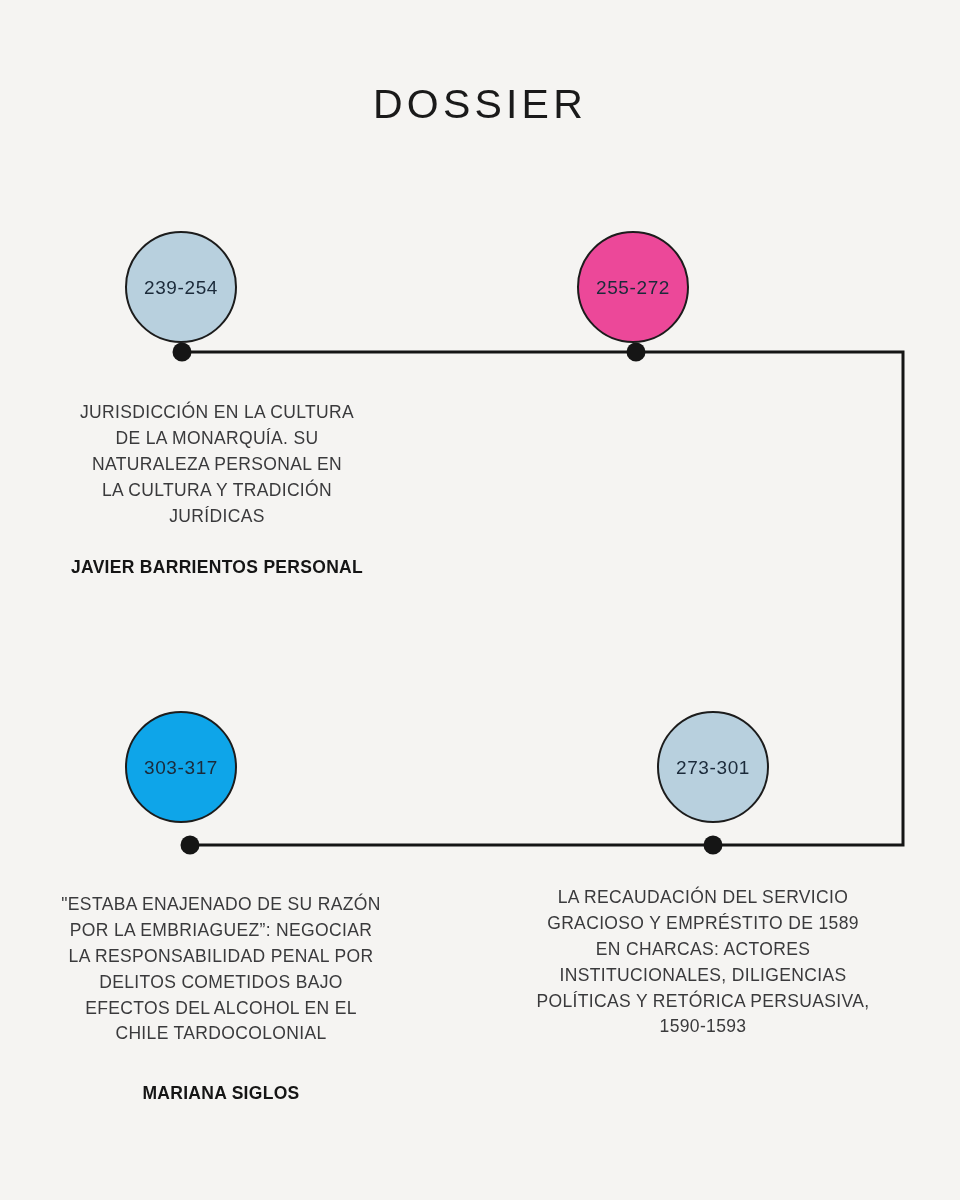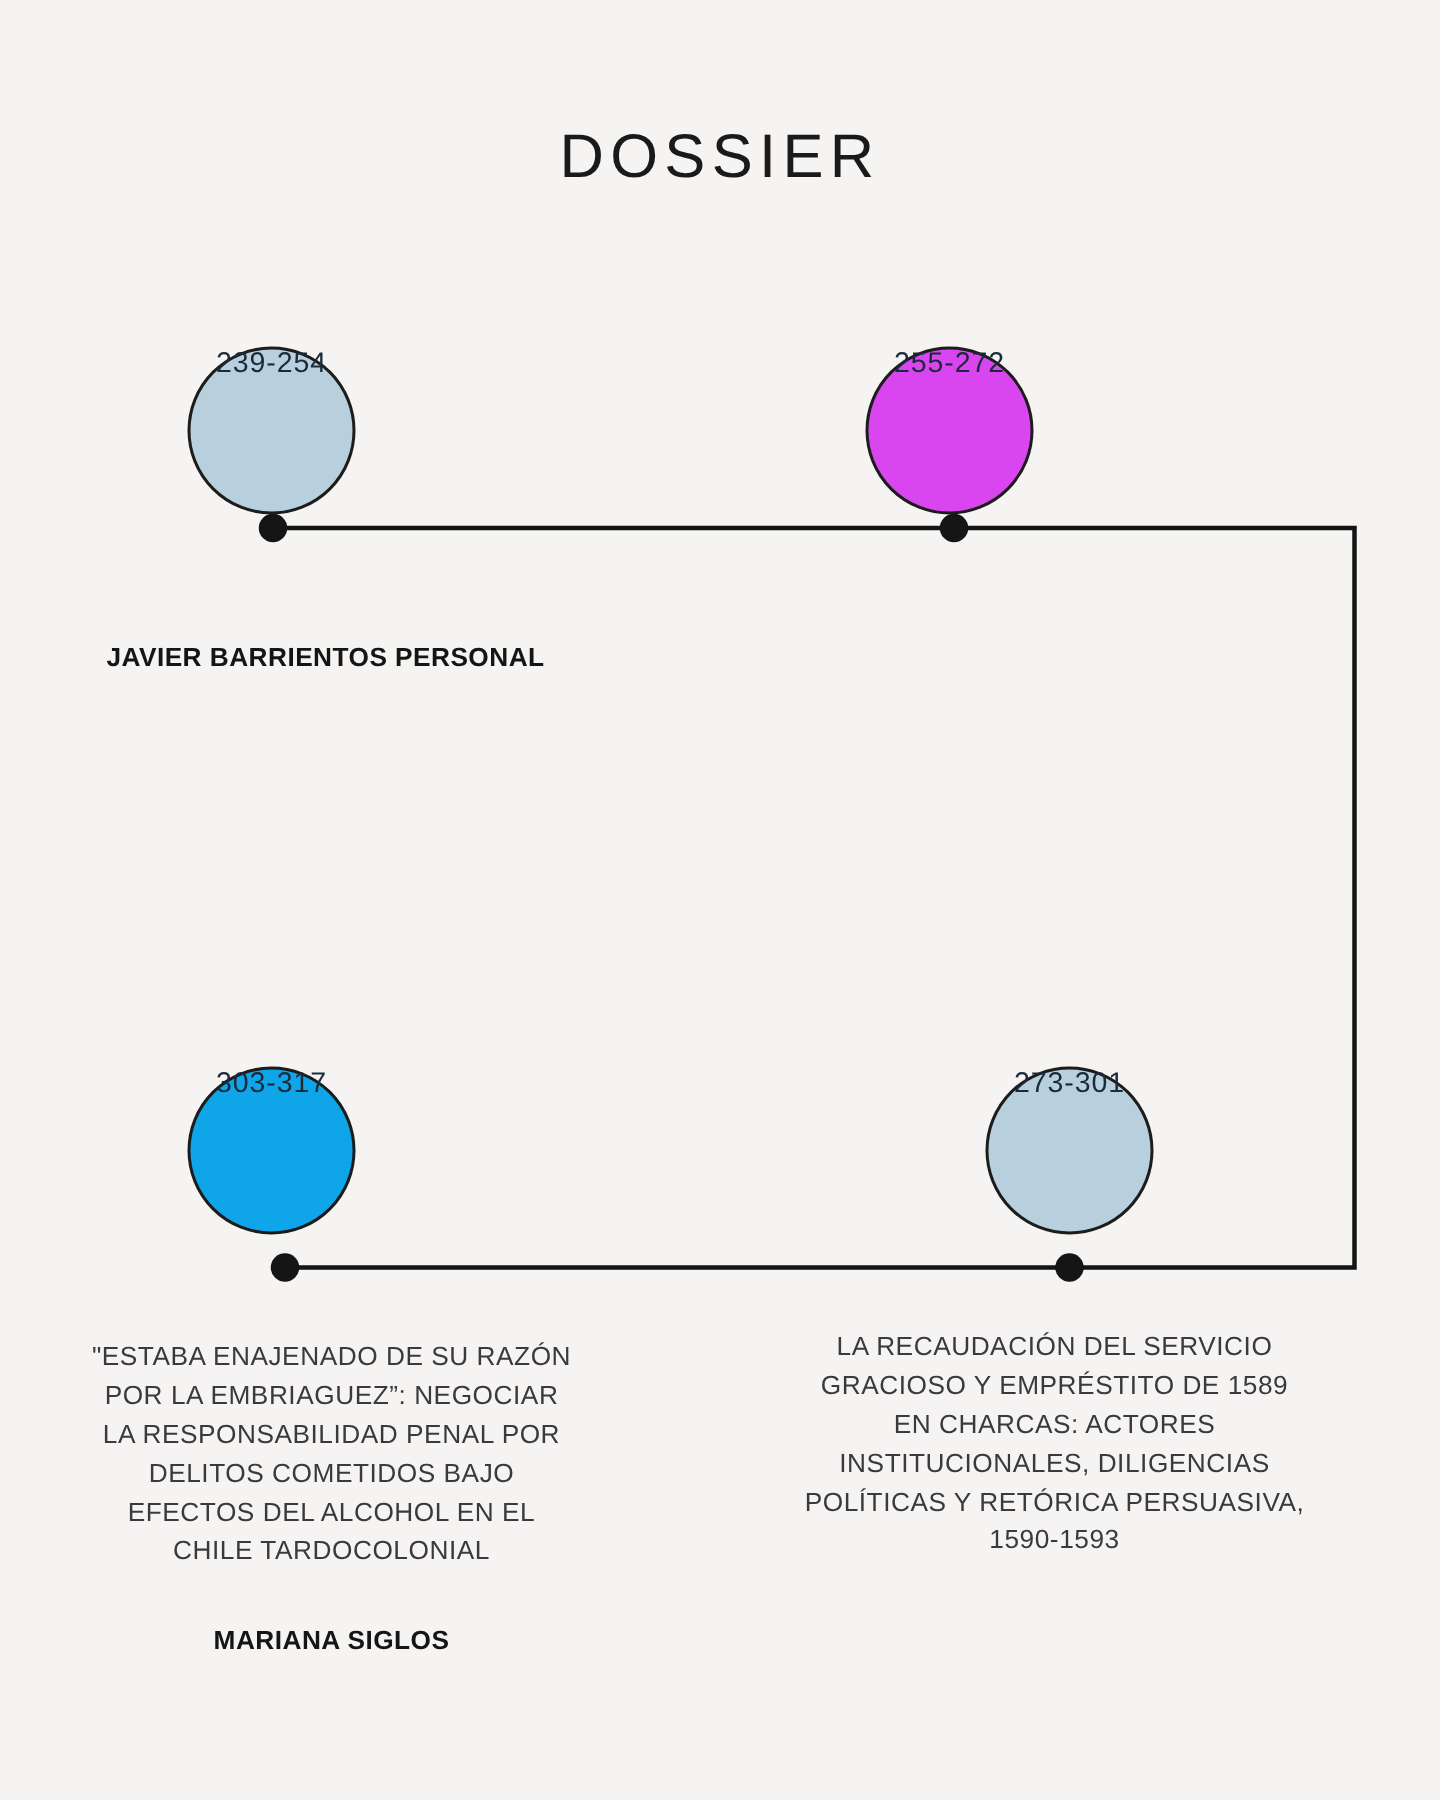--- a/index.html
+++ b/index.html
@@ -46,20 +46,21 @@
   }
 
   
   .num-circle {
     position: absolute;
     width: 112px;
     height: 112px;
     border-radius: 50%;
     border: 2px solid #1c1c1c;
     display: flex;
+    align-items: center;
     justify-content: center;
     box-sizing: border-box;
   }
   .num-circle .num-label {
     font-family: "Liberation Sans", sans-serif;
     font-size: 19px;
     font-weight: 400;
     letter-spacing: 0.6px;
     color: #1b2a3a;
     line-height: 1;
@@ -112,31 +113,36 @@
     <path d="M 182 352 L 903 352 L 903 845 L 190 845" fill="none" stroke="#151515" stroke-width="3"></path>
     <circle cx="182" cy="352" r="9.5" fill="#151515"></circle>
     <circle cx="636" cy="352" r="9.5" fill="#151515"></circle>
     <circle cx="190" cy="845" r="9.5" fill="#151515"></circle>
     <circle cx="713" cy="845" r="9.5" fill="#151515"></circle>
   </svg>
 
   <div class="num-circle c1" style="background: rgb(184, 208, 222);">
     <span class="num-label">239-254</span>
   </div>
-  <div class="num-circle c2" style="background: #d946ef;">
+  <div class="num-circle c2" style="background: #ec4899;">
     <span class="num-label">255-272</span>
   </div>
   <div class="num-circle c3" style="background: #0ea5e9;">
     <span class="num-label">303-317</span>
   </div>
   <div class="num-circle c4" style="background: rgb(184, 208, 222);">
     <span class="num-label">273-301</span>
   </div>
 
   <div class="entry e1">
+    <div class="entry-title">JURISDICCIÓN EN LA CULTURA
+DE LA MONARQUÍA. SU
+NATURALEZA PERSONAL EN
+LA CULTURA Y TRADICIÓN
+JURÍDICAS</div>
     <div class="entry-authors">JAVIER BARRIENTOS PERSONAL</div>
   </div>
 
 
   <div class="entry e3">
     <div class="entry-title">"ESTABA ENAJENADO DE SU RAZÓN
 POR LA EMBRIAGUEZ”: NEGOCIAR
 LA RESPONSABILIDAD PENAL POR
 DELITOS COMETIDOS BAJO
 EFECTOS DEL ALCOHOL EN EL

